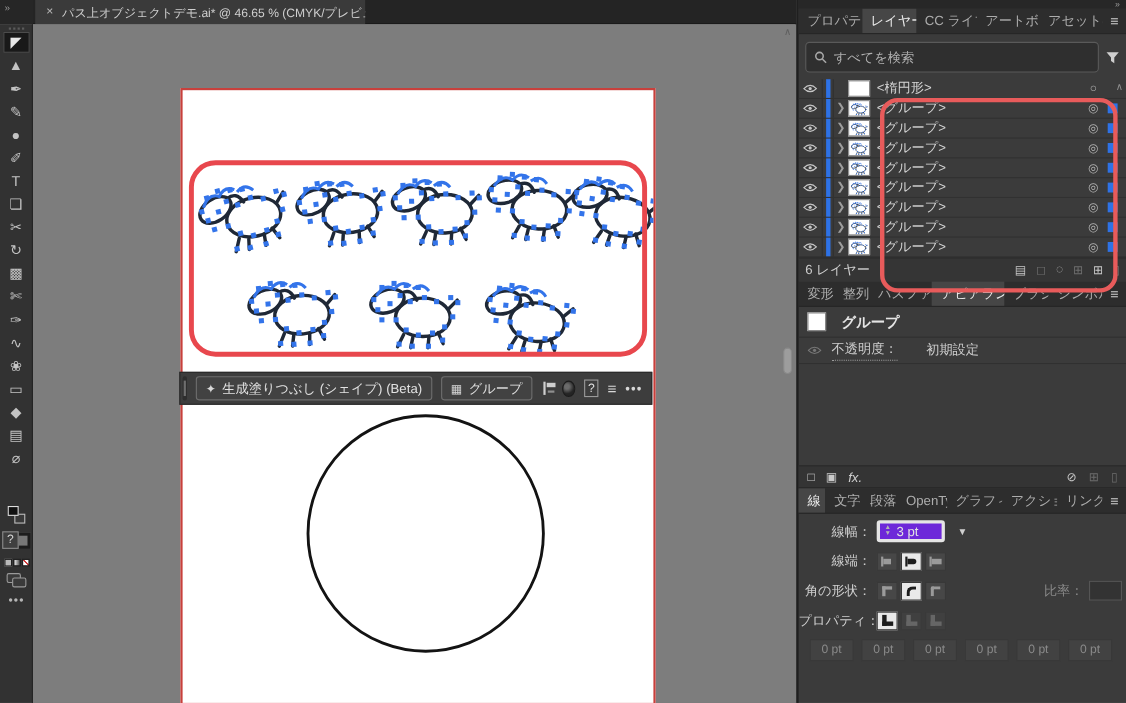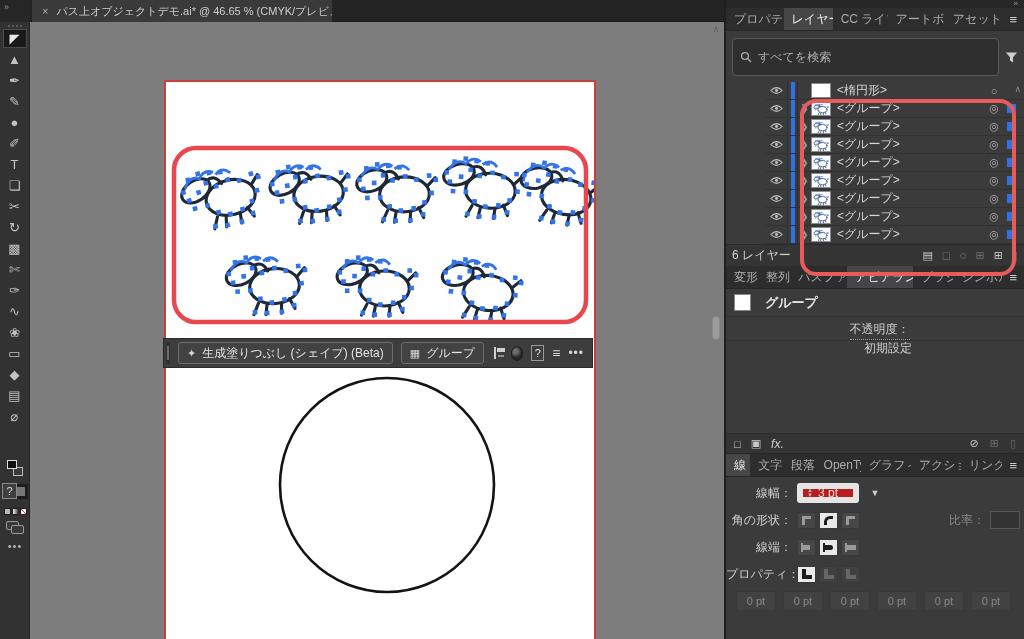--- a/index.html
+++ b/index.html
@@ -65,25 +65,25 @@
   
   .rpanel { left:724px; top:0; width:300px; height:639px; background:#3b3b3b; border-left:2px solid #1f1f1f; }
   .rstrip { height:8px; background:#272727; color:#9a9a9a; font-size:8px; text-align:right; padding-right:6px; line-height:8px; }
   .tabrow { display:flex; align-items:stretch; background:#2d2d2d; height:23px; border-bottom:1px solid #262626; }
   .tabrow .tab { display:flex; align-items:center; padding:0 8px; color:#adadad; font-size:12px; white-space:nowrap; overflow:hidden; }
   .tabrow .tab.active { background:#464646; color:#ececec; }
   .tabrow .menu { margin-left:auto; color:#cfcfcf; display:flex; align-items:center; padding:0 7px; font-size:13px; }
 
   
   .searchrow { display:flex; align-items:center; gap:6px; padding:7px 6px 6px 6px; }
-  .searchbox { flex:1; display:flex; align-items:center; gap:6px; background:#2f2f2f; border:1px solid #5a5a5a; border-radius:4px; height:38px; padding:0 7px; }
+  .searchbox { flex:1; display:flex; align-items:center; gap:6px; background:#2f2f2f; border:1px solid #5a5a5a; border-radius:4px; height:28px; padding:0 7px; }
   .searchbox input { flex:1; background:transparent; border:none; outline:none; color:#cfcfcf; font-size:12px; font-family:inherit; }
   .searchbox input::placeholder { color:#b0b0b0; }
   .layer-rows { position:relative; }
-  .lrow { display:flex; align-items:center; height:18px; border-bottom:1px solid #313131;margin-left:40px; }
+  .lrow { display:flex; align-items:center; height:18px; border-bottom:1px solid #313131; }
   .lrow .eye { width:22px; display:flex; justify-content:center; border-right:1px solid #303030; align-self:stretch; align-items:center; }
   .lrow .colbar { width:10px; align-self:stretch; display:flex; justify-content:center; border-right:1px solid #303030; }
   .lrow .colbar i { width:4px; height:100%; background:#2e72e6; display:block; }
   .lrow .chev { width:13px; color:#9d9d9d; font-size:10px; text-align:center; }
   .thumb { width:20px; height:15px; background:#fff; border:1px solid #8a8a8a; margin-right:6px; display:flex; align-items:center; justify-content:center; overflow:hidden; }
   .lname { flex:1; color:#d6d6d6; font-size:12px; white-space:nowrap; }
   .target { width:18px; text-align:center; color:#b4b4b4; font-size:11px; }
   .selsq { width:9px; height:9px; background:#2e72e6; margin:0 8px 0 4px; }
   .selsq.empty { background:transparent; }
   .lscroll-up { position:absolute; right:3px; top:2px; color:#8f8f8f; font-size:9px; }
@@ -92,34 +92,34 @@
   .lfooter .ficons { margin-left:auto; display:flex; gap:9px; font-size:11px; }
   .lfooter .ficons span { color:#c9c9c9; }
   .lfooter .ficons .dim { color:#6e6e6e; }
 
   
   .ap-row { display:flex; align-items:center; padding:4px 8px; }
   .ap-item { height:28px; border-bottom:1px solid #303030; }
   .ap-swatch { width:17px; height:17px; background:#fff; border:1px solid #888; margin-right:14px; }
   .ap-title { font-weight:bold; color:#e4e4e4; font-size:13px; }
   .ap-sub { height:22px; border-bottom:1px solid #303030; padding-left:39px; color:#cfcfcf; }
-  .ap-op { height:24px; border-bottom:1px solid #303030; color:#cfcfcf;flex-direction:column; }
+  .ap-op { height:24px; border-bottom:1px solid #303030; color:#cfcfcf; }
   .ap-op .opl { margin-left:9px; border-bottom:1px dotted #9a9a9a; padding-bottom:1px; }
   .ap-op .opv { margin-left:26px; }
   .ap-space { height:92px; }
   .ap-fxrow { display:flex; align-items:center; height:21px; background:#343434; border-top:1px solid #2a2a2a; border-bottom:1px solid #262626; padding:0 8px; gap:10px; font-size:11px; }
   .ap-fxrow .right { margin-left:auto; display:flex; gap:11px; }
   .ap-fxrow .dim { color:#6c6c6c; }
   .fxtext { font-style:italic; color:#cfcfcf; font-size:12px; }
 
   
   .sk-body { padding:6px 0 0 0; position:relative; }
   .sk-row { display:flex; align-items:center; margin:0 0 7px 0; min-height:20px; }
   .sk-label { width:66px; text-align:right; margin-right:5px; color:#cfcfcf; white-space:nowrap; }
-  .stepper { display:flex; align-items:center; background:#b91c1c; border:6px solid #e5e5e5; border-radius:3px; height:20px; padding:0 6px 0 4px; gap:5px; width:62px; }
+  .stepper { display:flex; align-items:center; background:#6d28d9; border:3px solid #e5e5e5; border-radius:3px; height:20px; padding:0 6px 0 4px; gap:5px; width:62px; }
   .stepper .updn { display:flex; flex-direction:column; color:#b5b5b5; font-size:6px; line-height:5px; }
   .stepper .val { color:#e2e2e2; }
   .dd-chev { width:20px; height:20px; display:flex; align-items:center; justify-content:center; color:#cfcfcf; font-size:9px; margin-left:6px; }
   .mbtn { width:19px; height:17px; margin-right:3px; background:#474747; border:1px solid #383838; display:flex; align-items:center; justify-content:center; }
   .mbtn.on { background:#e9e9e9; }
   .mbtn.dim { opacity:.45; }
   .capg { position:relative; width:11px; height:9px; }
   .capg::before { content:""; position:absolute; left:0; top:0; width:2px; height:9px; background:#9a9a9a; }
   .capg i { position:absolute; left:2px; top:2px; height:5px; width:7px; background:#9a9a9a; display:block; }
   .mbtn.on .capg::before, .mbtn.on .capg i { background:#1d1d1d; }
@@ -580,52 +580,52 @@
     <div class="sk-body">
       <div class="sk-row">
         <span class="sk-label">線幅：</span>
         <span class="stepper">
           <span class="updn">▲<br>▼</span>
           <span class="val">3 pt</span>
         </span>
         <span class="dd-chev">▼</span>
       </div>
       <div class="sk-row">
-        <span class="sk-label">角の形状：</span>
-        <span class="mbtn">
-            <span class="joing"></span>
-          </span>
-        <span class="mbtn on">
-            <span class="joing join-round"></span>
-          </span>
-        <span class="mbtn">
-            <span class="joing join-bevel"></span>
-          </span>
-        <span class="ratio">
-          <span class="rl">比率：</span>
-          <input style="">
-        </span>
-      </div>
-      <div class="sk-row">
         <span class="sk-label">線端：</span>
         <span class="mbtn">
             <span class="capg cap-butt">
               <i></i>
             </span>
           </span>
         <span class="mbtn on">
             <span class="capg cap-round">
               <i></i>
             </span>
           </span>
         <span class="mbtn">
             <span class="capg cap-proj">
               <i></i>
             </span>
           </span>
+      </div>
+      <div class="sk-row">
+        <span class="sk-label">角の形状：</span>
+        <span class="mbtn">
+            <span class="joing"></span>
+          </span>
+        <span class="mbtn on">
+            <span class="joing join-round"></span>
+          </span>
+        <span class="mbtn">
+            <span class="joing join-bevel"></span>
+          </span>
+        <span class="ratio">
+          <span class="rl">比率：</span>
+          <input style="">
+        </span>
       </div>
       <div class="sk-row">
         <span class="sk-label">プロパティ：</span>
         <span class="mbtn on">
             <span class="aligng"></span>
           </span>
         <span class="mbtn dim">
             <span class="aligng"></span>
           </span>
         <span class="mbtn dim">

